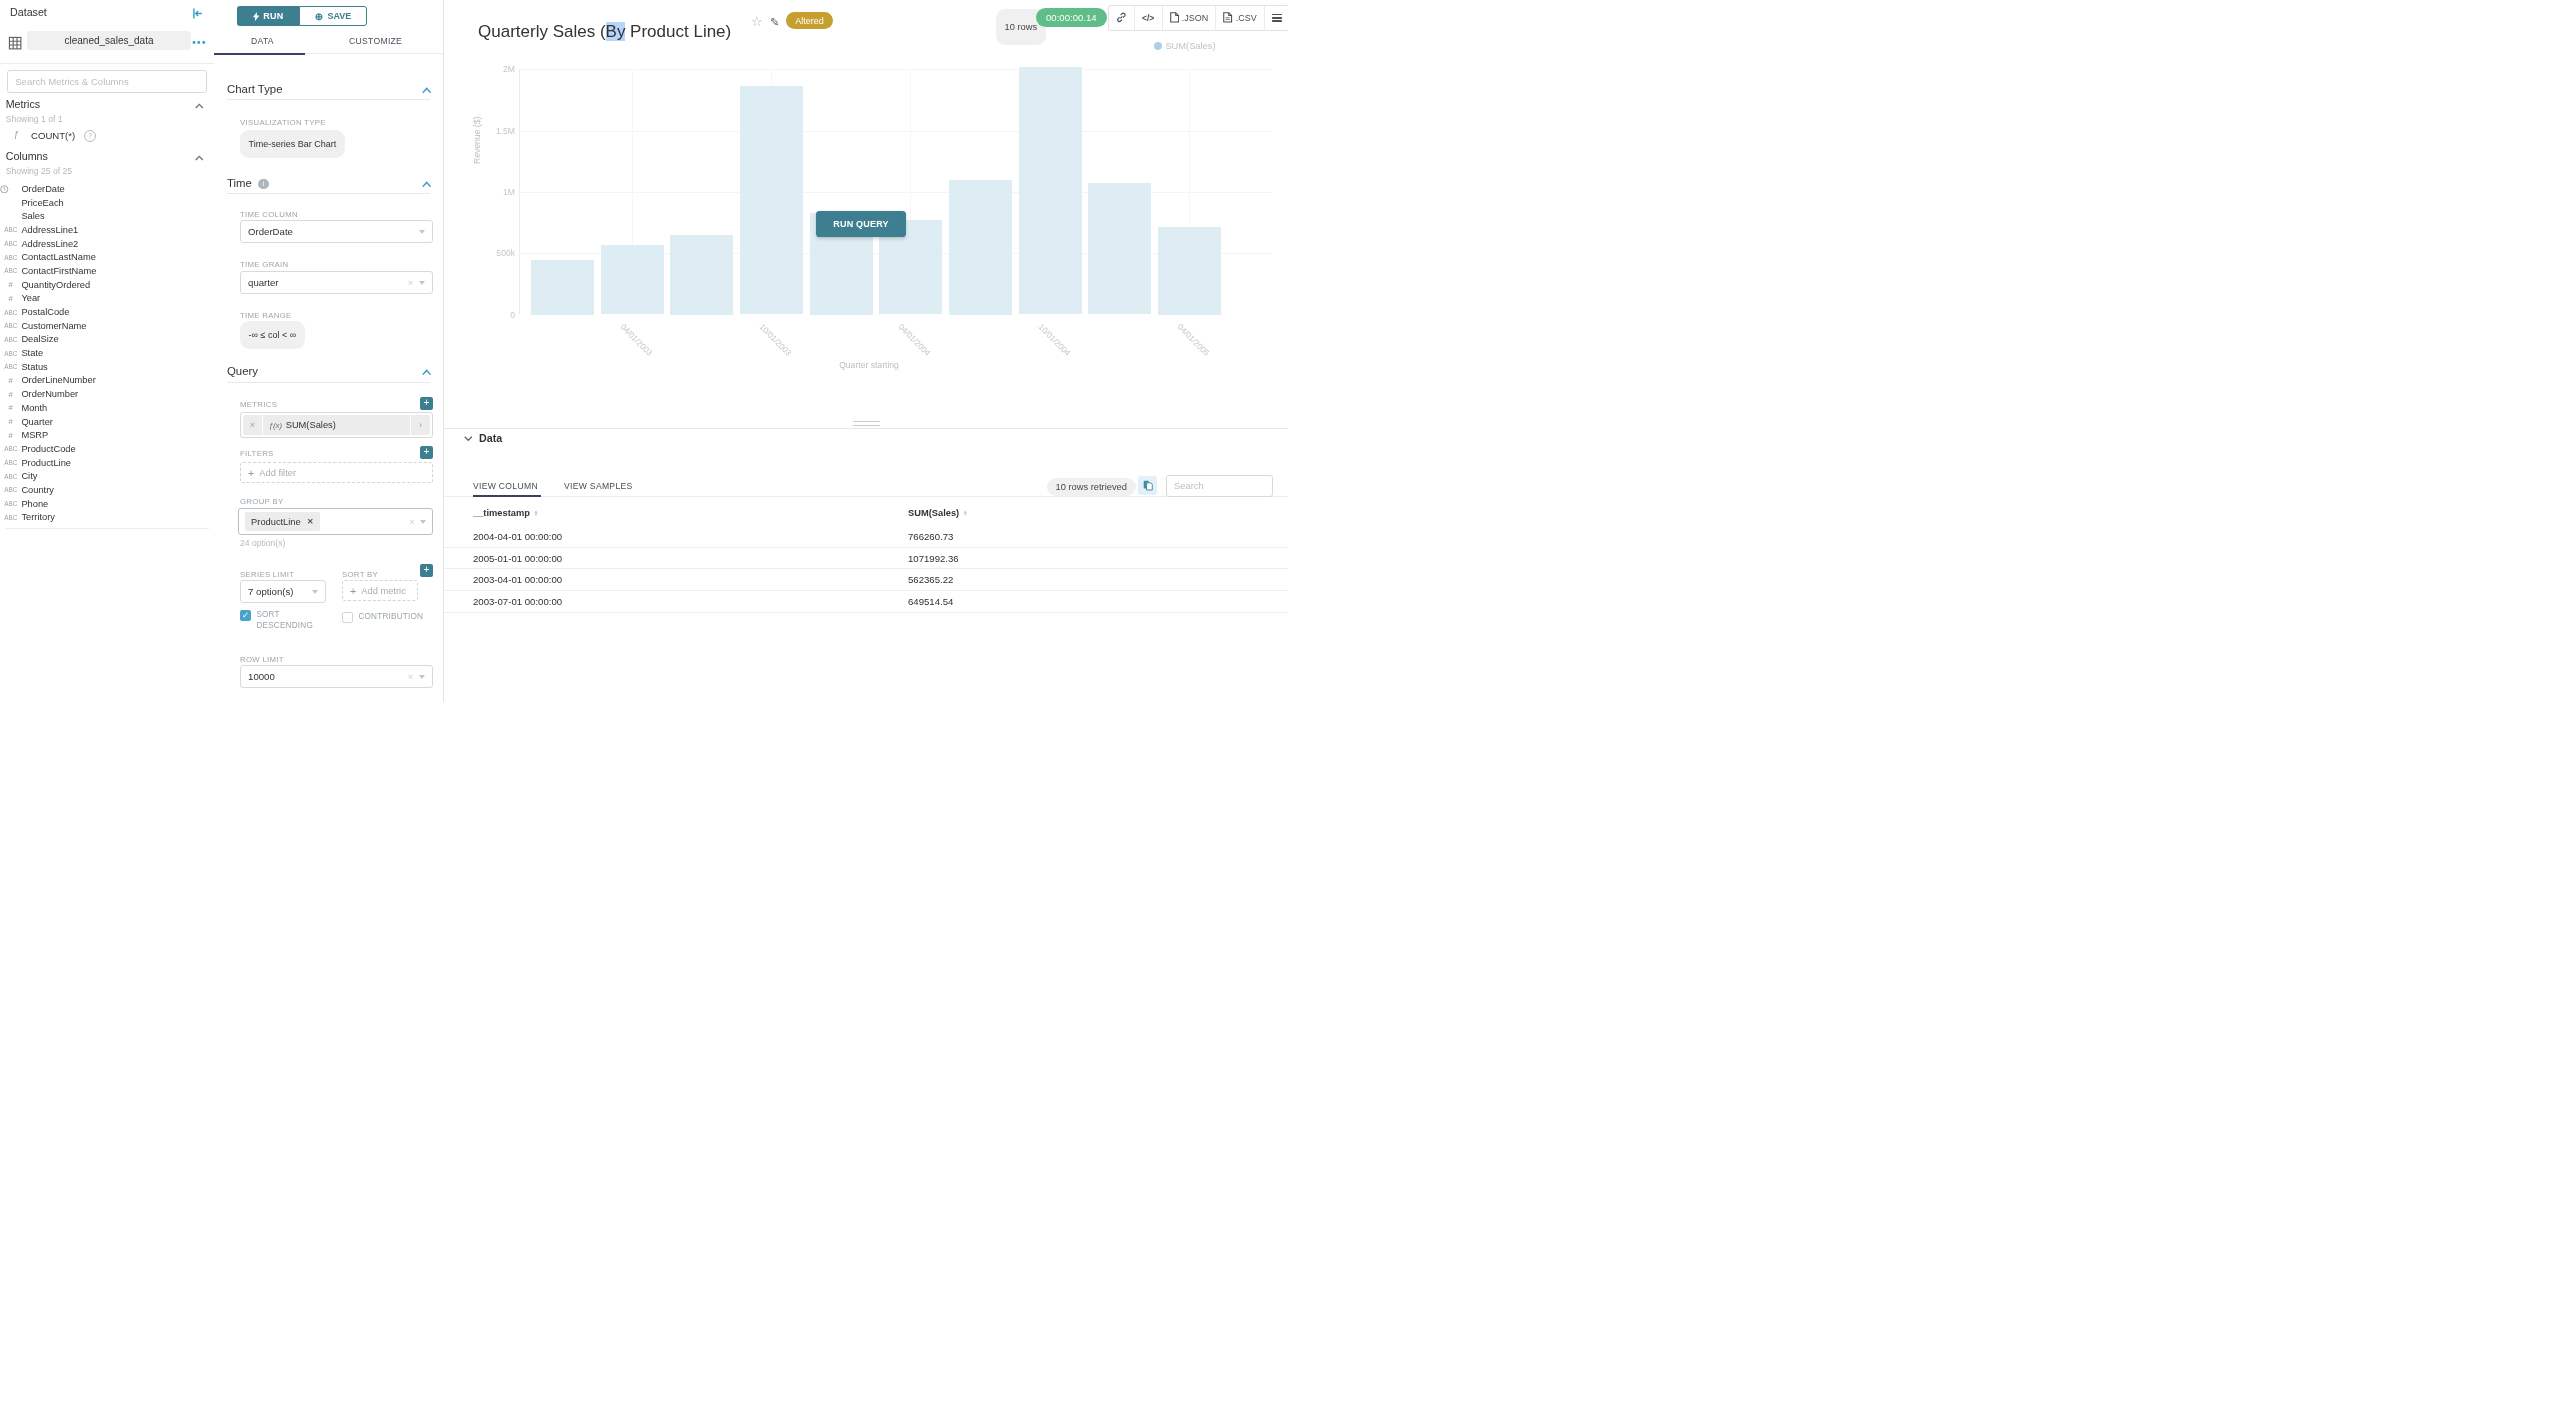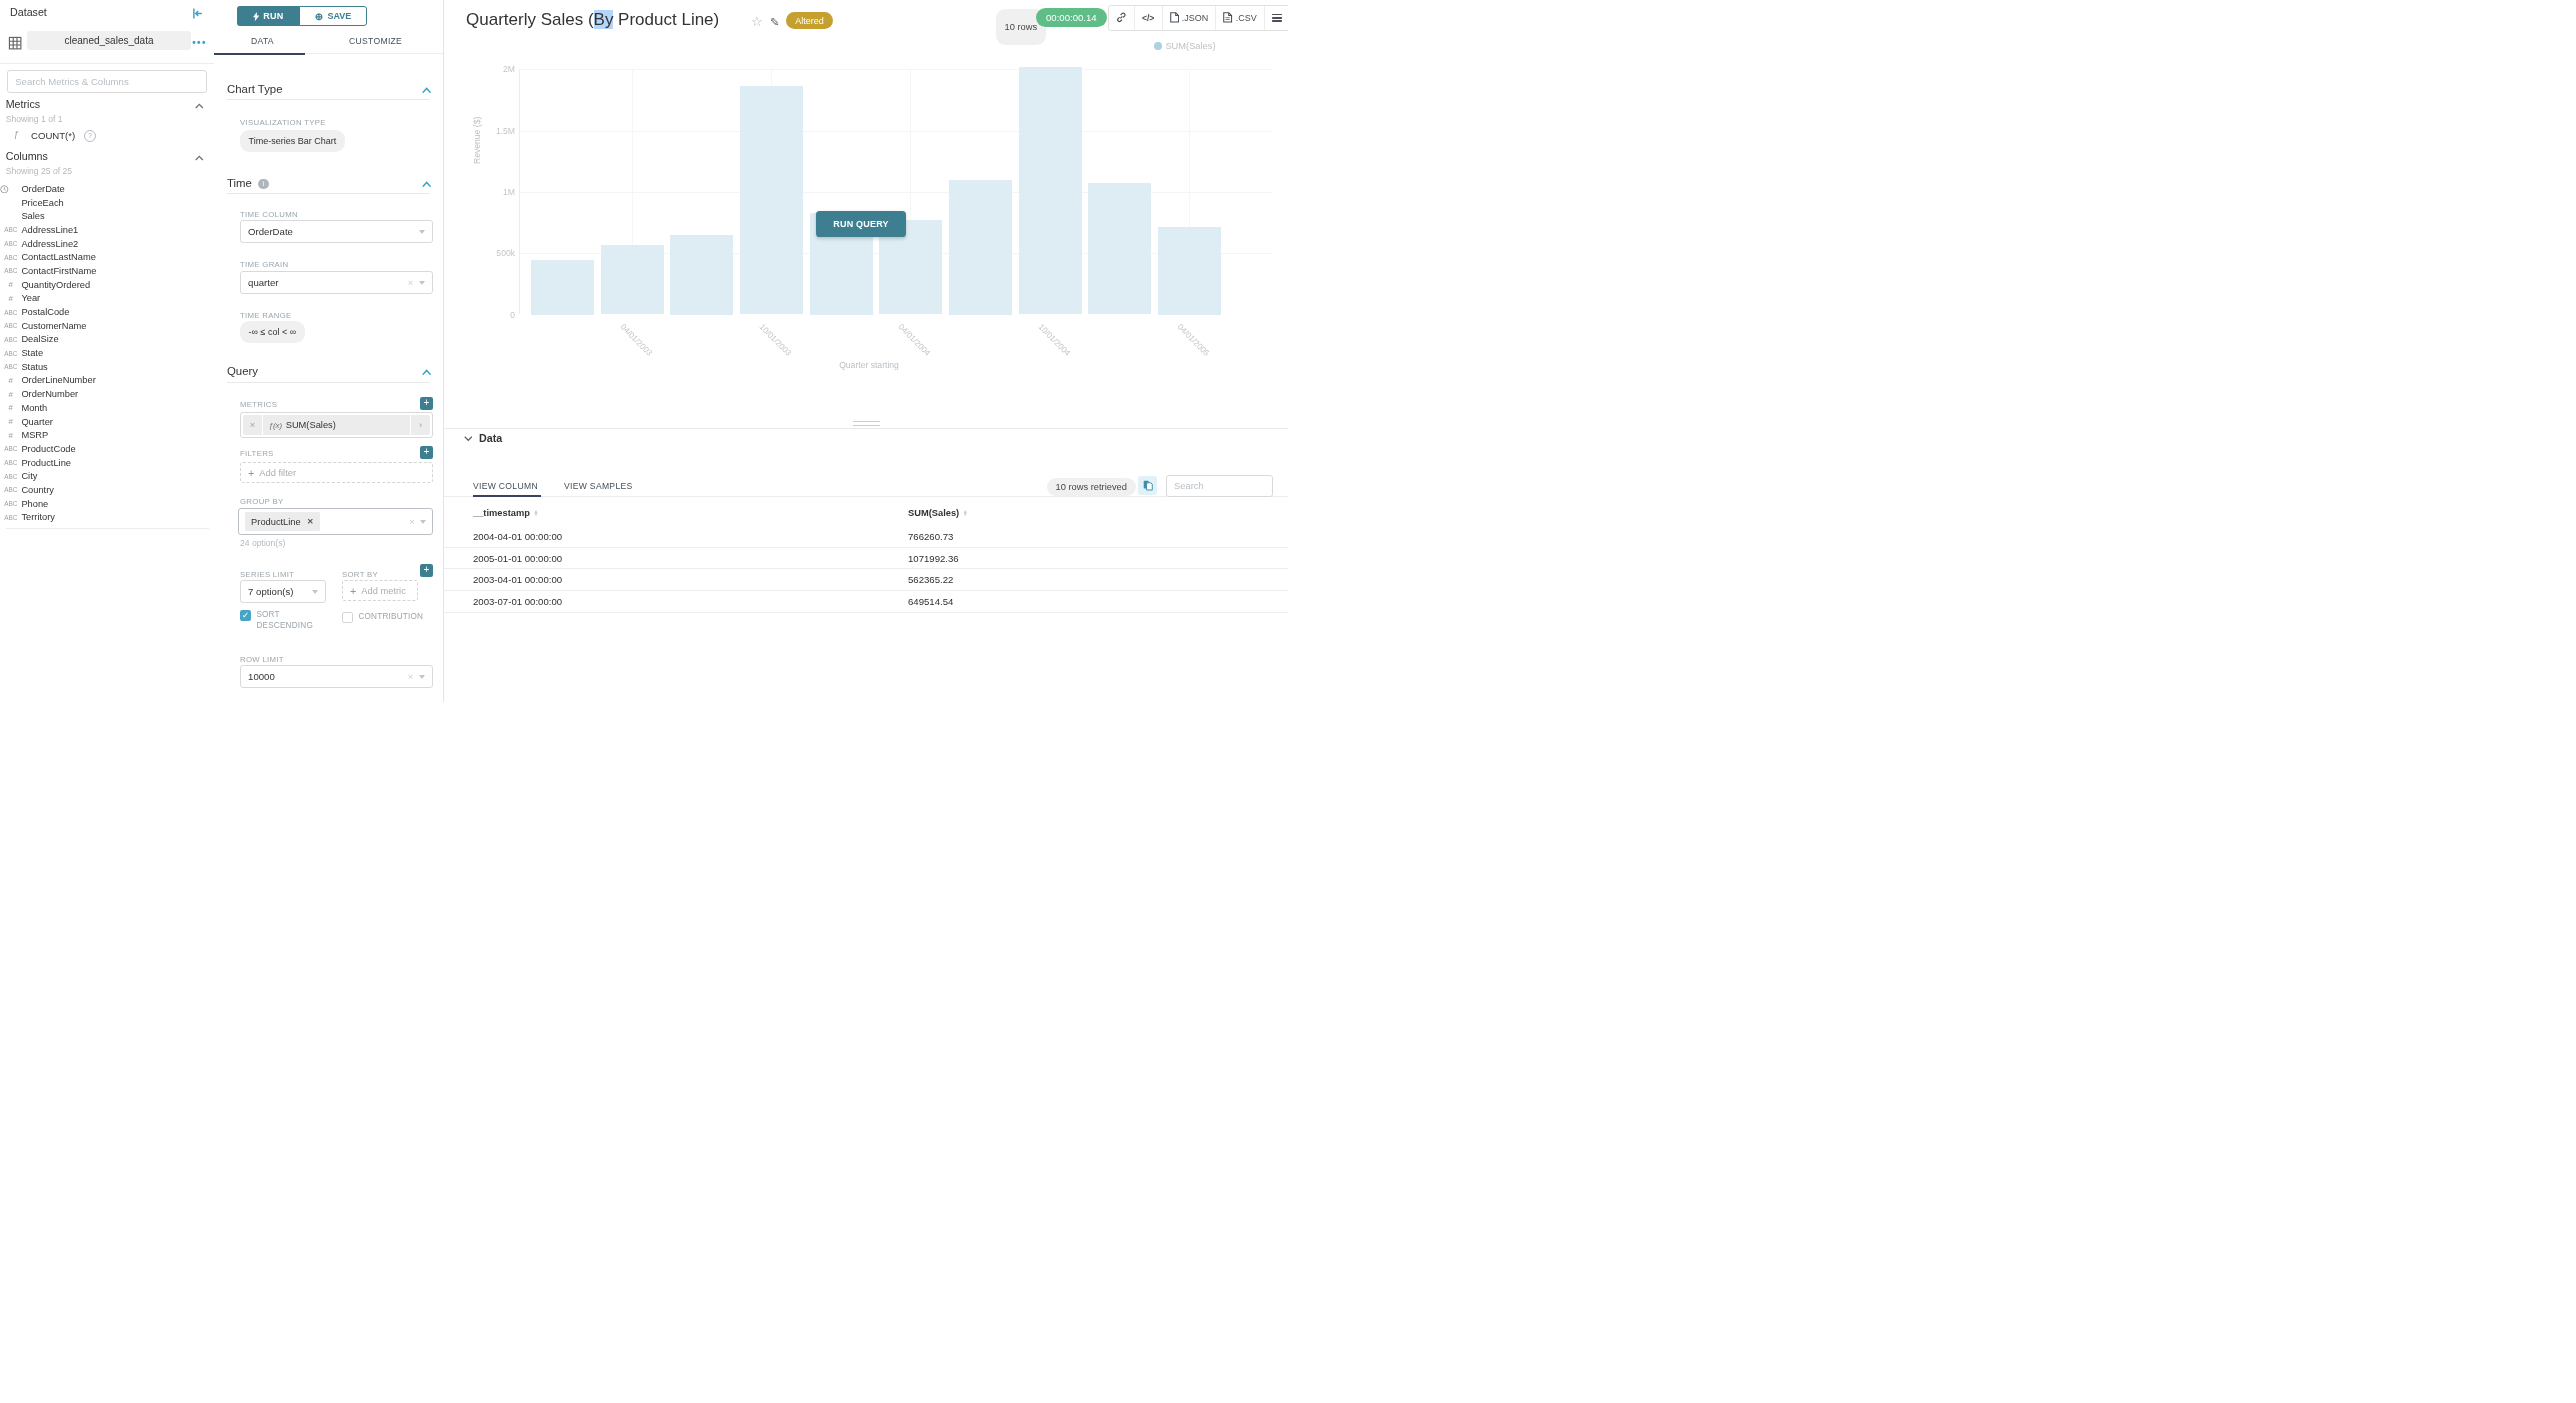--- a/index.html
+++ b/index.html
@@ -42,21 +42,21 @@
   .cp-underline{position:absolute;left:0;top:53px;width:91px;height:2.1px;background:#39435f;}
   .panel-hdr{position:absolute;left:13px;font-size:11.4px;color:#333;}
   .panel-hdr-div{position:absolute;left:13px;width:203px;border-top:0.7px solid #e8e8e8;}
   .chev-teal{position:absolute;right:11.4px;width:9.3px;height:6.4px;}
   .fld-lbl{position:absolute;left:26px;font-size:7.8px;color:#9aa5ab;letter-spacing:0.3px;}
   .sel{position:absolute;left:26px;width:193px;height:23px;border:0.7px solid #d9d9d9;border-radius:2.9px;box-sizing:border-box;
        display:flex;align-items:center;padding:0 7.1px;font-size:9.6px;color:#333;cursor:pointer;background:#fff;}
   .sel .grow{flex:1;}
   .sel .x{color:#c9cdd1;font-size:9.3px;margin-right:5.7px;}
   .caret{width:0;height:0;border-left:3.6px solid transparent;border-right:3.6px solid transparent;border-top:4.3px solid #c2c6ca;}
-  .pill{background:#f0f0f0;border-radius:9.3px;font-size:9px;color:#333;display:inline-flex;align-items:center;padding:0 8.6px;height:22px;}
+  .pill{background:#f0f0f0;border-radius:9.3px;font-size:9px;color:#333;display:inline-flex;align-items:center;padding:0 8.6px;height:28px;}
   .plus-btn{position:absolute;width:13px;height:13px;background:#3d7f91;color:#fff;border-radius:2.1px;font-size:10px;line-height:12px;
             text-align:center;cursor:pointer;}
   .metric-box{position:absolute;left:26px;top:412px;width:193px;height:26px;border:0.7px solid #d9d9d9;border-radius:2.9px;box-sizing:border-box;
               display:flex;align-items:center;padding:2.1px;gap:1.4px;}
   .mb-x{flex:0 0 18.5px;height:20px;background:#ececec;border-radius:2.1px 0 0 2.1px;display:flex;align-items:center;justify-content:center;
         color:#9aa0a6;font-size:9.3px;cursor:pointer;}
   .mb-mid{flex:1;height:20px;background:#ececec;display:flex;align-items:center;padding-left:5.7px;gap:3.6px;font-size:9.3px;color:#333;cursor:grab;}
   .mb-fx{font-style:italic;color:#6b7075;font-size:7.8px;}
   .mb-arrow{flex:0 0 18.5px;height:20px;background:#ececec;border-radius:0 2.1px 2.1px 0;display:flex;align-items:center;justify-content:center;
             color:#9aa0a6;font-size:9.3px;cursor:pointer;}
@@ -386,21 +386,21 @@
   </div>
   <div class="fld-lbl" style="top:655px">ROW LIMIT</div>
   <div class="sel" style="top:665px">
     <span class="grow">10000</span>
     <span class="x">×</span>
     <span class="caret"></span>
   </div>
 </div>
 
 <div id="main">
-  <h1 class="chart-title" style="margin:4px"><span>Quarterly Sales (</span><span class="sel-hl">By</span><span> Product Line)</span></h1>
+  <h1 class="chart-title" style="margin:16px"><span>Quarterly Sales (</span><span class="sel-hl">By</span><span> Product Line)</span></h1>
   <div class="star">☆</div>
   <div class="pencil">✎</div>
   <div class="altered">Altered</div>
 
   <div class="gray-pill" style="left:553px;top:8.6px;height:36px">10 rows</div>
   <div class="timer">00:00:00.14</div>
   <div class="export-group">
     <div class="eg-btn">
       <svg width="10.7" height="10.7" viewBox="0 0 16 16">
           <g stroke="#484f56" stroke-width="1.7" fill="none">

